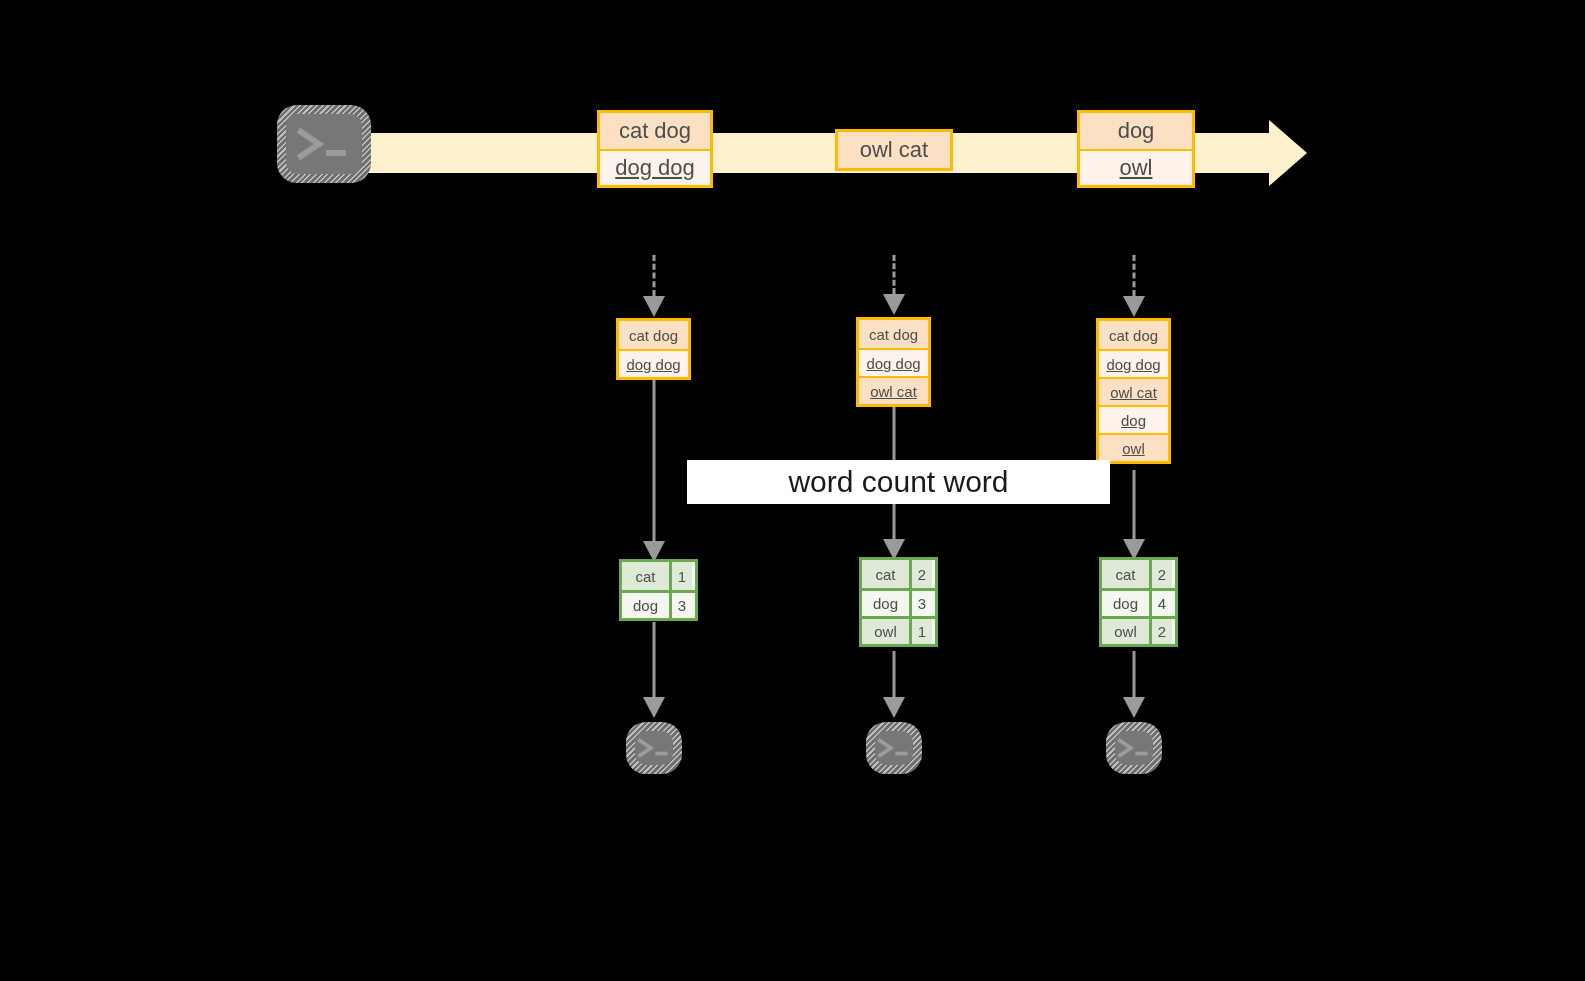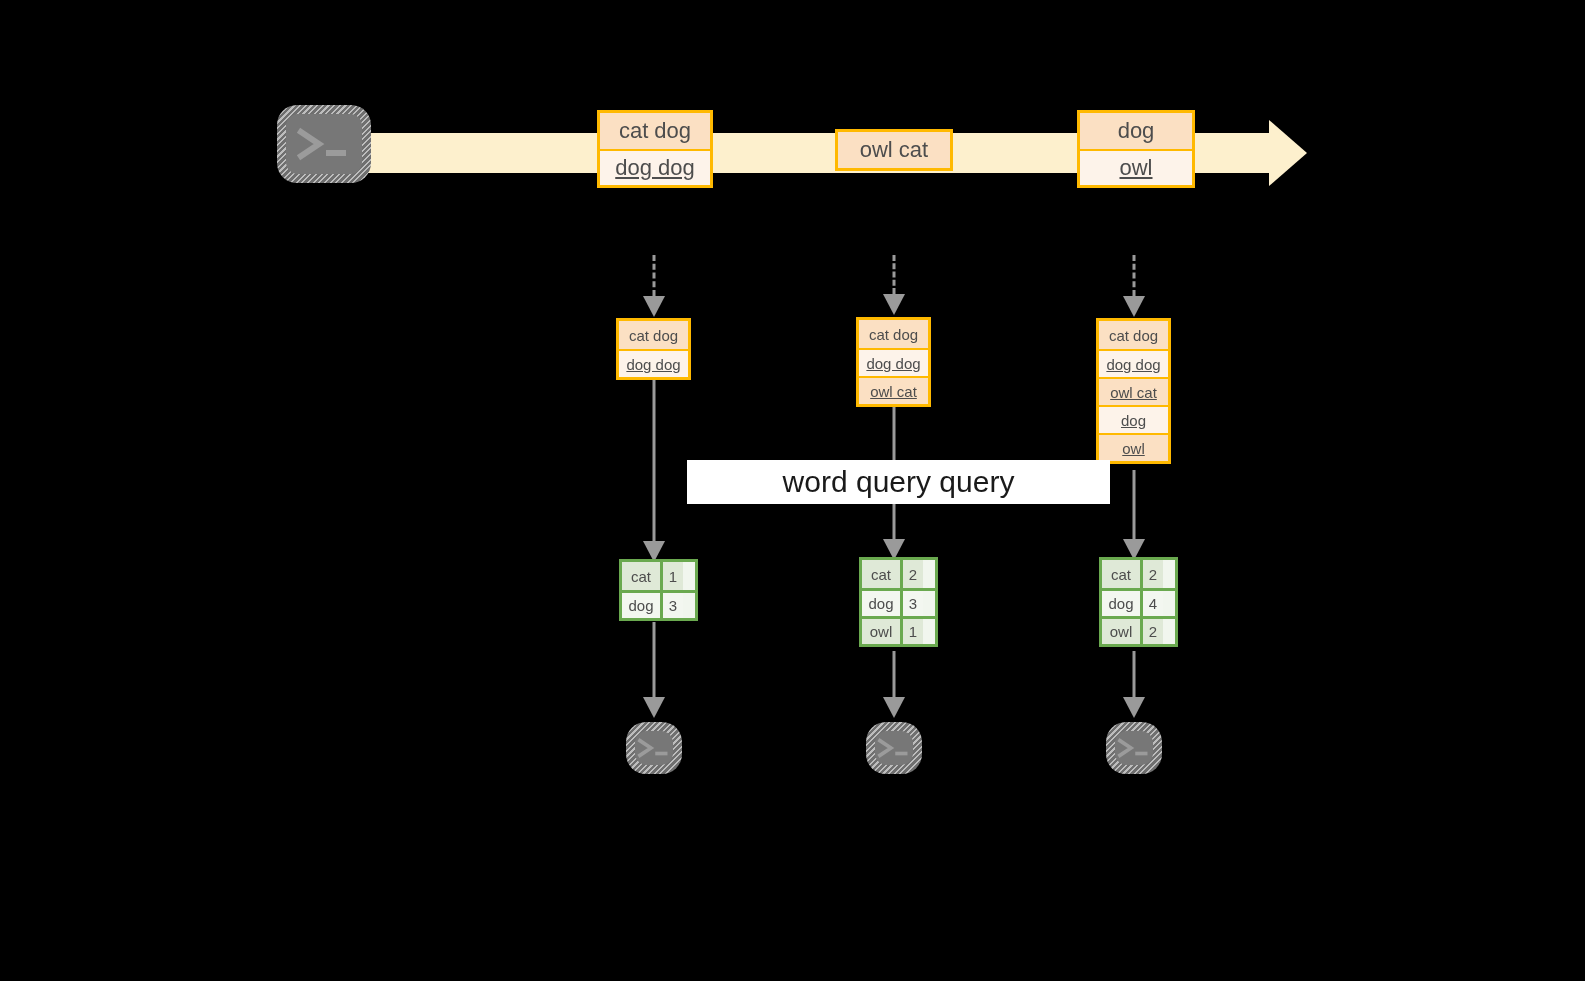--- a/index.html
+++ b/index.html
@@ -77,21 +77,21 @@
     border: 3px solid #6aa94f;
     background: #f1f6ee;
     z-index: 6;
   }
   .tbl .trow { display: flex; height: 28px; }
   .tbl .trow + .trow { border-top: 3px solid #6aa94f; }
   .tbl .tc {
     display: flex; align-items: center; justify-content: center;
     font-size: 15px; color: #4d4d4d;
   }
-  .tbl .tc.word  { width: 38px; }
+  .tbl .tc.word  { width: 47px; }
   .tbl .tc.count { width: 23px; border-left: 3px solid #6aa94f; }
   .tbl .trow.shaded .tc { background: #dfe9d7; }
   .tbl .trow.plain  .tc { background: #f3f7f0; }
 
   
   .conn { position: absolute; z-index: 3; }
   .conn .line {
     position: absolute; left: 50%; top: 0;
     width: 3px; transform: translateX(-50%);
     background: #9a9a9a;
@@ -194,21 +194,21 @@
   <div class="conn" style="left:883px; top:407px; width:22px; height:153px;">
     <div class="line" style="height:132px;"></div>
     <div class="ahead"></div>
   </div>
   <div class="conn" style="left:1123px; top:470px; width:22px; height:90px;">
     <div class="line" style="height:69px;"></div>
     <div class="ahead"></div>
   </div>
 
   <div class="labelband" style="left:687px; top:460px; width:423px; height:44px;">
-    <span>word query query</span>
+    <span>word count word</span>
   </div>
 
   <div class="tbl" style="left:619px; top:559px; width:79px;">
     <div class="trow shaded">
       <div class="tc word">cat</div>
       <div class="tc count">1</div>
     </div>
     <div class="trow plain">
       <div class="tc word">dog</div>
       <div class="tc count">3</div>

